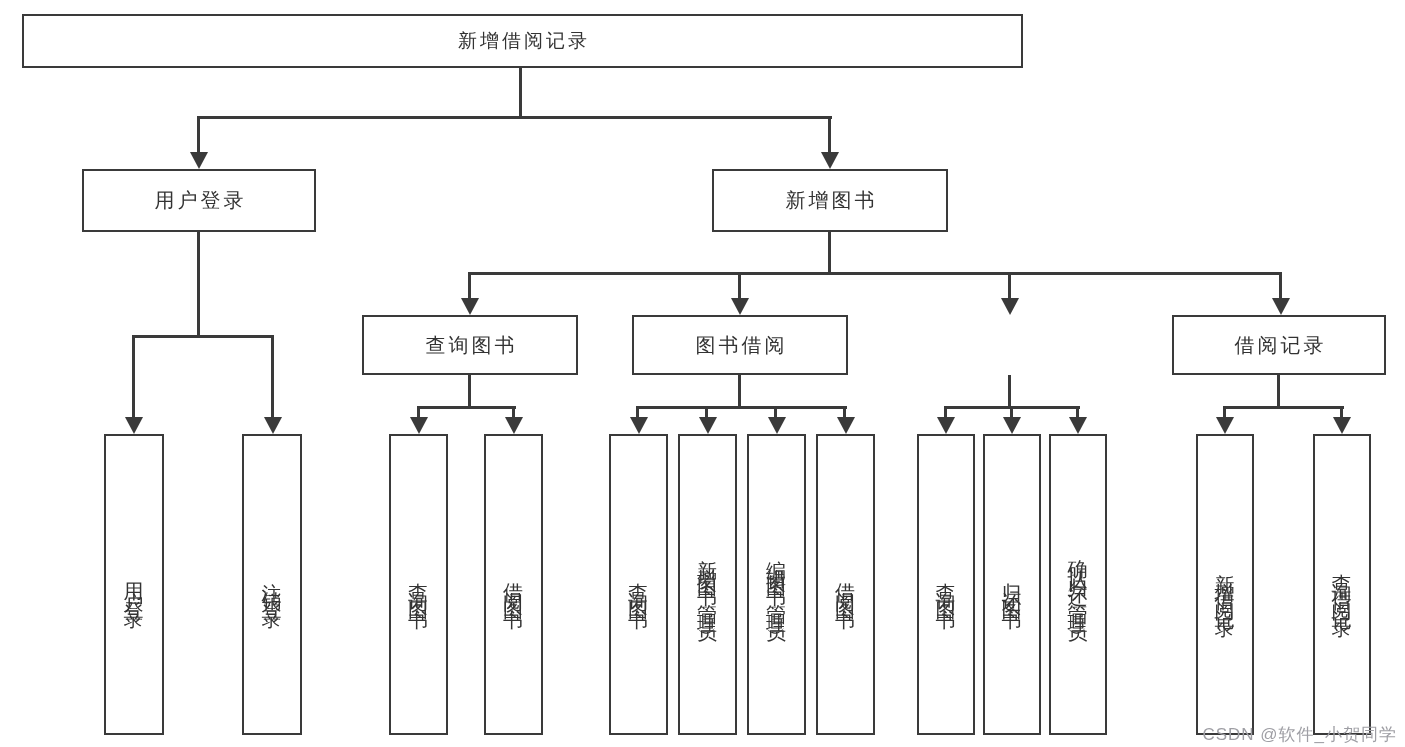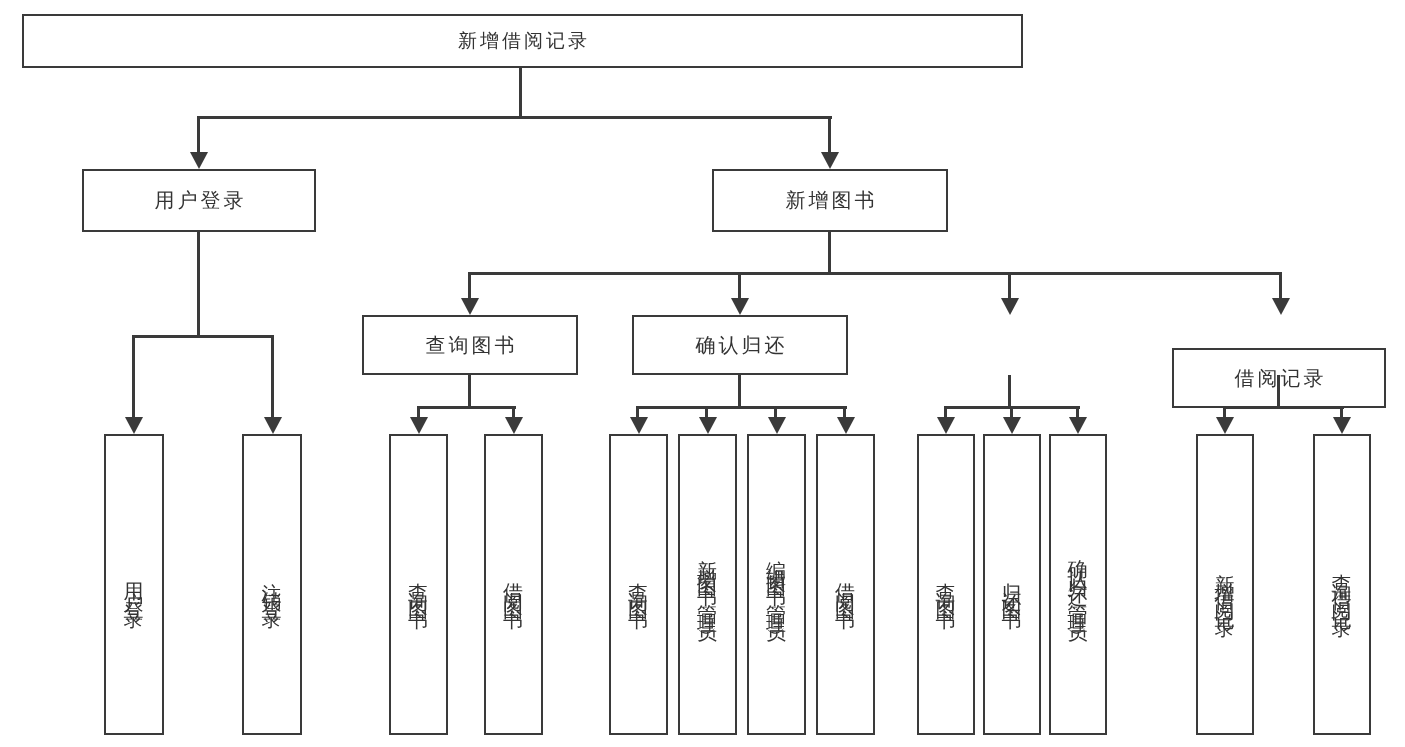--- a/index.html
+++ b/index.html
@@ -70,23 +70,23 @@
     <span class="lbl">用户登录</span>
   </div>
   <div class="box" style="left:712px; top:169px; width:236px; height:63px;">
     <span class="lbl">新增图书</span>
   </div>
 
   <div class="box" style="left:362px; top:315px; width:216px; height:60px;">
     <span class="lbl">查询图书</span>
   </div>
   <div class="box" style="left:632px; top:315px; width:216px; height:60px;">
-    <span class="lbl">确认归还</span>
+    <span class="lbl">图书借阅</span>
   </div>
-  <div class="box" style="left:1172px; top:315px; width:214px; height:60px;margin-top:33px;">
+  <div class="box" style="left:1172px; top:315px; width:214px; height:60px;">
     <span class="lbl">借阅记录</span>
   </div>
 
   <div class="box" style="left:104px; top:434px; width:60px; height:301px;">
     <span class="vtext">用户登录</span>
   </div>
   <div class="box" style="left:242px; top:434px; width:60px; height:301px;">
     <span class="vtext">注销登录</span>
   </div>
 
@@ -179,14 +179,15 @@
   <div class="vline" style="left:1076px; top:406px; height:13px;"></div>
   <div class="arrow" style="left:1069px; top:417px;"></div>
 
   <div class="vline" style="left:1277px; top:375px; height:33px;"></div>
   <div class="hline" style="left:1223px; top:406px; width:121px;"></div>
   <div class="vline" style="left:1223px; top:406px; height:13px;"></div>
   <div class="arrow" style="left:1216px; top:417px;"></div>
   <div class="vline" style="left:1340px; top:406px; height:13px;"></div>
   <div class="arrow" style="left:1333px; top:417px;"></div>
 
+  <div class="watermark">CSDN @软件_小贺同学</div>
 
 </div>
 
 </body></html>

